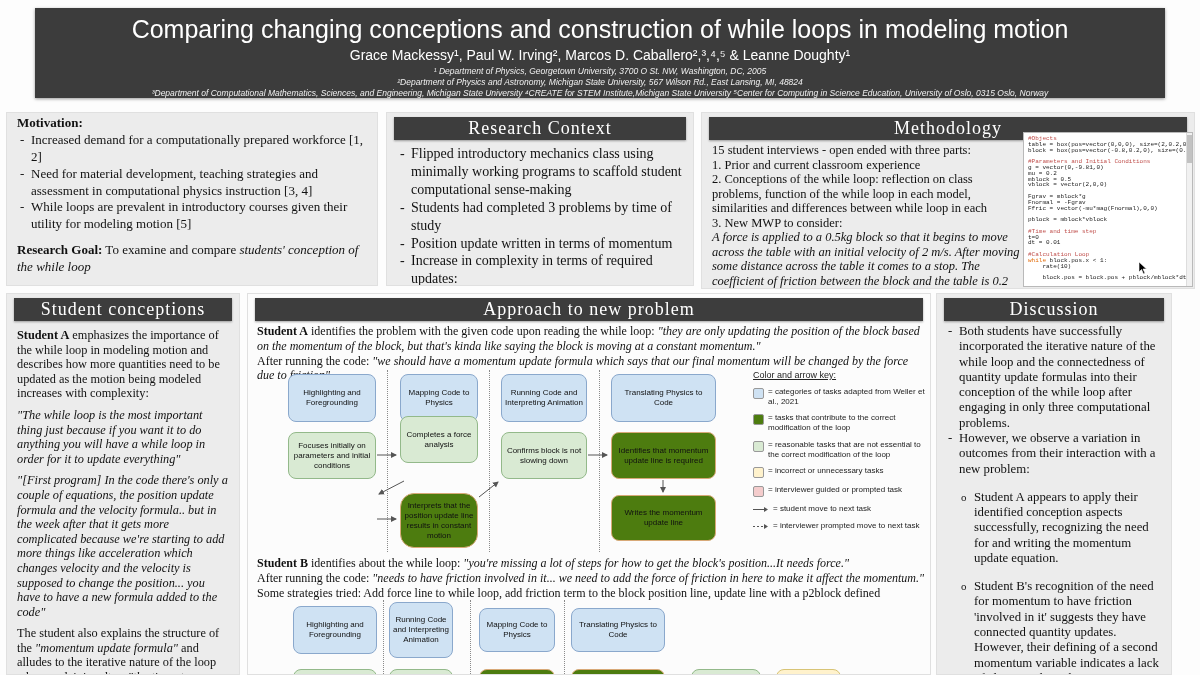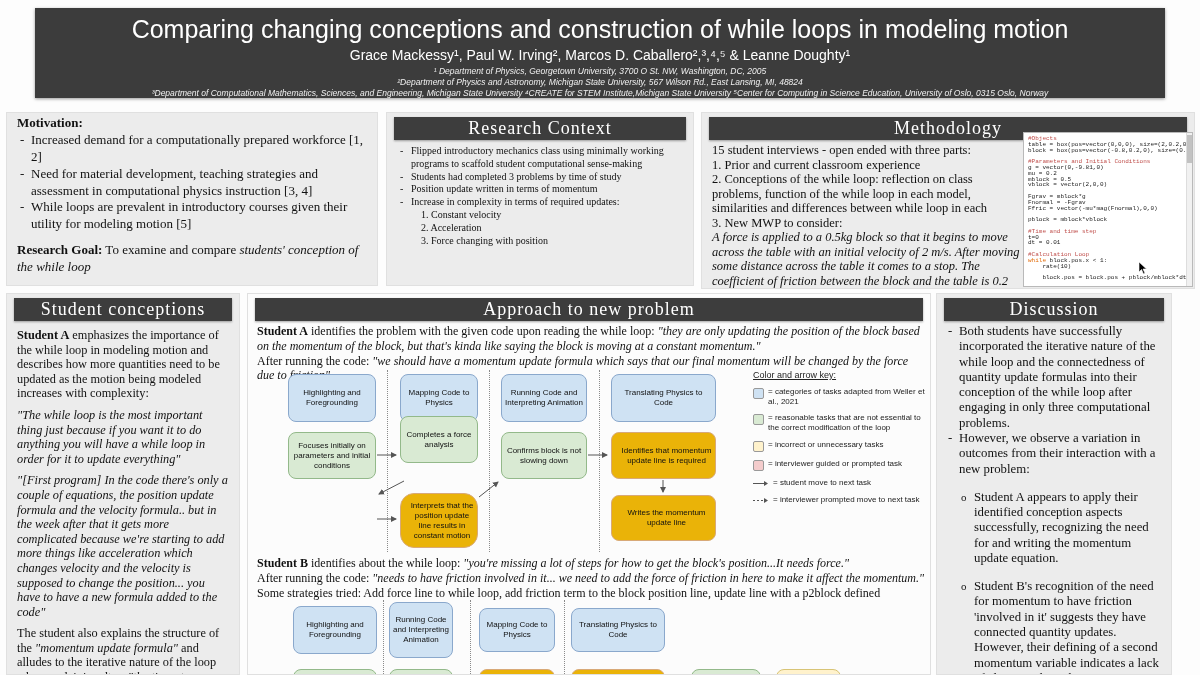--- a/index.html
+++ b/index.html
@@ -21,21 +21,21 @@
        justify-content:center;font-size:18px;letter-spacing:1px;box-shadow:0 1px 2px rgba(0,0,0,.35);}
 
   
   .pad{padding:2px 10px;}
   .bg-body{font-size:13px;line-height:1.3;}
   .bg-body .lbl{font-weight:bold;}
   .dashlist{margin:0;padding:0;list-style:none;}
   .dashlist li{position:relative;padding-left:14px;}
   .dashlist li::before{content:"-";position:absolute;left:3px;}
   .goal{margin-top:9px;}
-  .rc-body{font-size:10px;line-height:1.28;}
+  .rc-body{font-size:14px;line-height:1.28;}
   .rc-sub{margin-left:24px;}
   .meth-text{position:absolute;left:10px;top:30px;width:312px;font-size:12.5px;line-height:14.5px;}
   .meth-text p{margin:0;}
   .mwp{font-style:italic;}
 
   
   .code-panel{position:absolute;left:321px;top:19px;width:170px;height:155px;background:#fff;
               border:1px solid #b9b9b9;box-sizing:border-box;overflow:hidden;
               font-family:"Liberation Mono",monospace;font-size:6px;line-height:5.8px;padding:3px 8px 2px 4px;}
   .code-line{white-space:pre;min-height:5.8px;color:#222;}
@@ -56,21 +56,21 @@
 
   .ap-para{position:absolute;left:9px;width:670px;font-size:12px;line-height:14.8px;}
   .ap-para p{margin:0;}
 
   
   .fbox{position:absolute;border-radius:8px;border:1px solid #999;display:flex;align-items:center;
         justify-content:center;text-align:center;font-family:"Liberation Sans",sans-serif;font-size:8px;
         line-height:1.25;padding:2px;box-sizing:border-box;}
   .c-blue{background:#cfe2f3;border-color:#8aa8cc;}
   .c-green{background:#d9ead3;border-color:#93b98a;}
-  .c-orange{background:#eab308;border-color:#d8a978;padding-left:8px;}
+  .c-orange{background:#4d7c0f;border-color:#d8a978;}
   .c-yellow{background:#fff2cc;border-color:#d8c476;}
   .c-pink{background:#f4cccc;border-color:#cf8a8a;}
   .vsep{position:absolute;width:0;border-left:1px dotted #8a8a8a;}
   .arrows{position:absolute;left:0;top:0;pointer-events:none;}
 
   
   .legend{position:absolute;left:505px;top:76px;width:178px;font-family:"Liberation Sans",sans-serif;
           font-size:8px;line-height:1.22;color:#222;}
   .legend-title{text-decoration:underline;font-size:9px;margin-bottom:6px;}
   .legend-item{display:flex;gap:4px;margin-bottom:7px;}
@@ -220,20 +220,24 @@
       <line x1="415" y1="186" x2="415" y2="198" stroke="#555" stroke-width="1" marker-end="url(#ah)"></line>
     </svg>
 
     <div class="legend">
       <div class="legend-title">Color and arrow key:</div>
       <div class="legend-item">
           <span class="sw c-blue"></span>
           <span>= categories of tasks adapted from Weller et al., 2021</span>
         </div>
       <div class="legend-item">
+          <span class="sw c-orange"></span>
+          <span>= tasks that contribute to the correct modification of the loop</span>
+        </div>
+      <div class="legend-item">
           <span class="sw c-green"></span>
           <span>= reasonable tasks that are not essential to the correct modification of the loop</span>
         </div>
       <div class="legend-item">
           <span class="sw c-yellow"></span>
           <span>= incorrect or unnecessary tasks</span>
         </div>
       <div class="legend-item">
           <span class="sw c-pink"></span>
           <span>= interviewer guided or prompted task</span>

